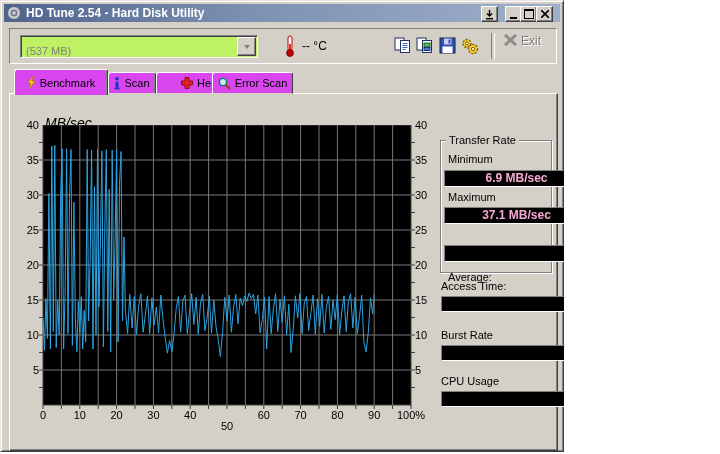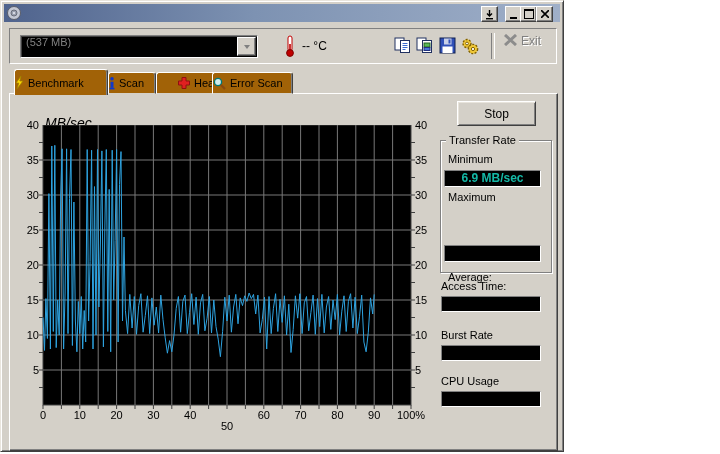--- a/index.html
+++ b/index.html
@@ -14,72 +14,73 @@
   .titlebar .title{color:#fff;font-weight:bold;font-size:12px;margin-left:4px;white-space:nowrap;}
   .app-icon{width:16px;height:16px;margin-left:2px;flex:0 0 auto;}
   .tbtn{position:absolute;top:2px;width:15px;height:14px;background:#D4D0C8;
     border:1px solid;border-color:#fff #404040 #404040 #fff;
     box-shadow:inset -1px -1px 0 #808080;display:flex;align-items:center;justify-content:center;}
   .glyph-min{width:7px;height:2px;background:#000;margin-top:7px;}
   .glyph-max{width:8px;height:7px;border:1px solid #000;border-top-width:2px;}
   
   .toolbar{position:absolute;left:8px;top:27px;width:546px;height:34px;
     border:1px solid;border-color:#808080 #fff #fff #808080;}
-  .combo{position:absolute;left:10px;top:6px;width:236px;height:21px;background:#000000;
+  .combo{position:absolute;left:10px;top:6px;width:236px;height:21px;background:#bef264;
     border:1px solid;border-color:#808080 #fff #fff #808080;
-    box-shadow:inset 1px 1px 0 #404040;display:flex;align-items:flex-start;}
+    box-shadow:inset 1px 1px 0 #404040;display:flex;align-items:flex-end;}
   .combo .combo-text{color:#808080;margin-left:5px;flex:1;}
   .combo-btn{width:17px;height:17px;margin:1px;background:#D4D0C8;
     border:1px solid;border-color:#fff #404040 #404040 #fff;
     box-shadow:inset -1px -1px 0 #808080;display:flex;align-items:center;justify-content:center;}
   .arrow-down{width:0;height:0;border-left:3px solid transparent;border-right:3px solid transparent;
     border-top:4px solid #808080;}
   .temp-text{position:absolute;left:292px;top:0;height:34px;line-height:34px;font-size:12px;}
   .tool-btn{position:absolute;top:5px;width:23px;height:23px;display:flex;align-items:center;justify-content:center;}
   .tool-sep{position:absolute;left:481px;top:4px;width:2px;height:26px;
     border-left:1px solid #808080;border-right:1px solid #fff;}
   .exit-btn{position:absolute;left:494px;top:5px;height:23px;display:flex;align-items:flex-start;gap:4px;}
   .exit-label{color:#808080;text-shadow:1px 1px 0 #fff;font-size:12px;}
   
-  .tab{position:absolute;background:#a16207;border:1px solid;border-color:#fff #404040 #D4D0C8 #fff;
+  .tab{position:absolute;background:#d946ef;border:1px solid;border-color:#fff #404040 #D4D0C8 #fff;
     border-radius:3px 3px 0 0;box-shadow:inset -1px 0 0 #808080;
-    display:flex;align-items:center;justify-content:flex-start;gap:4px;z-index:2;}
+    display:flex;align-items:center;justify-content:center;gap:4px;z-index:2;}
   .tab.inactive{top:71px;height:20px;}
   .tab.active{top:68px;height:25px;z-index:5;border-bottom:none;}
   
   .content-panel{position:absolute;left:8px;top:92px;width:547px;height:356px;background:#D4D0C8;
     border:1px solid;border-color:#fff #404040 #404040 #fff;
     box-shadow:inset -1px -1px 0 #808080;z-index:1;}
   
   .axis-unit{position:absolute;top:114px;font-size:14px;z-index:3;font-style:italic;}
   #plot-svg{position:absolute;left:38px;top:124px;z-index:3;}
   .ytick,.xtick{position:absolute;font-size:11px;z-index:3;}
   
   .stop-btn{position:absolute;left:456px;top:100px;width:77px;height:23px;background:#D4D0C8;
     border:1px solid;border-color:#fff #404040 #404040 #fff;
     box-shadow:inset 1px 1px 0 #e8e4dc, inset -1px -1px 0 #808080;
     display:flex;align-items:center;justify-content:center;z-index:3;font-size:12px;}
   .groupbox{position:absolute;left:439px;top:139px;width:110px;height:131px;
     border:1px solid #808080;box-shadow:1px 1px 0 #fff, inset 1px 1px 0 #fff;z-index:3;}
   .groupbox .gb-title{position:absolute;left:5px;top:-7px;background:#D4D0C8;padding:0 3px;}
   .lbl{position:absolute;z-index:3;font-size:11px;}
   .val-box{position:absolute;background:#000;border:1px solid;border-color:#808080 #fff #fff #808080;
-    color:#14b8a6;font-weight:bold;font-size:12px;text-align:center;line-height:15px;z-index:3;}
+    color:#f9a8d4;font-weight:bold;font-size:12px;text-align:center;line-height:15px;z-index:3;padding-left:24px;}
 </style>
 </head>
 <body>
 
 <div class="window">
 
   <div class="titlebar">
     <svg class="app-icon" viewBox="0 0 16 16">
       <circle cx="8" cy="8" r="6.5" fill="#c4c8d4" stroke="#5a5e6a"></circle>
       <circle cx="8" cy="8" r="3" fill="#9aa0b0" stroke="#6a6e7a"></circle>
       <circle cx="8" cy="8" r="1" fill="#e8eaf0"></circle>
     </svg>
+    <span class="title">HD Tune 2.54 - Hard Disk Utility</span>
     <span class="tbtn" style="right:62px;">
       <svg width="9" height="11" viewBox="0 0 9 11">
         <path d="M4.5,1 V6 M2,4.5 L4.5,7 L7,4.5" stroke="#000" fill="none" stroke-width="1.4"></path>
         <rect x="1" y="9" width="7" height="1.4" fill="#000"></rect>
       </svg>
     </span>
     <span class="tbtn" style="right:38px;">
       <span class="glyph-min"></span>
     </span>
     <span class="tbtn" style="right:23px;">
@@ -282,28 +283,28 @@
       <div class="xtick" style="left: 132.4px; top: 408px; width: 40px; text-align: center;">30</div>
       <div class="xtick" style="left: 169.2px; top: 408px; width: 40px; text-align: center;">40</div>
       <div class="xtick" style="left: 206px; top: 419px; width: 40px; text-align: center;">50</div>
       <div class="xtick" style="left: 242.8px; top: 408px; width: 40px; text-align: center;">60</div>
       <div class="xtick" style="left: 279.6px; top: 408px; width: 40px; text-align: center;">70</div>
       <div class="xtick" style="left: 316.4px; top: 408px; width: 40px; text-align: center;">80</div>
       <div class="xtick" style="left: 353.2px; top: 408px; width: 40px; text-align: center;">90</div>
       <div class="xtick" style="left: 390px; top: 408px; width: 40px; text-align: center;">100%</div>
     </div>
 
-  <div class="stop-btn">Stop</div>
 
   <div class="groupbox">
     <span class="gb-title">Transfer Rate</span>
   </div>
   <div class="lbl" style="left:447px;top:152px;">Minimum</div>
   <div class="val-box" style="left:443px;top:169px;width:95px;height:15px;">6.9 MB/sec</div>
   <div class="lbl" style="left:447px;top:190px;">Maximum</div>
+  <div class="val-box" style="left:443px;top:206px;width:95px;height:15px;">37.1 MB/sec</div>
   <div class="lbl" style="left:447px;top:228px;margin-top:42px;">Average:</div>
   <div class="val-box" style="left:443px;top:244px;width:95px;height:15px;"></div>
 
   <div class="lbl" style="left:440px;top:279px;">Access Time:</div>
   <div class="val-box" style="left:440px;top:295px;width:98px;height:14px;"></div>
 
   <div class="lbl" style="left:440px;top:328px;">Burst Rate</div>
   <div class="val-box" style="left:440px;top:344px;width:98px;height:14px;"></div>
 
   <div class="lbl" style="left:440px;top:374px;">CPU Usage</div>

